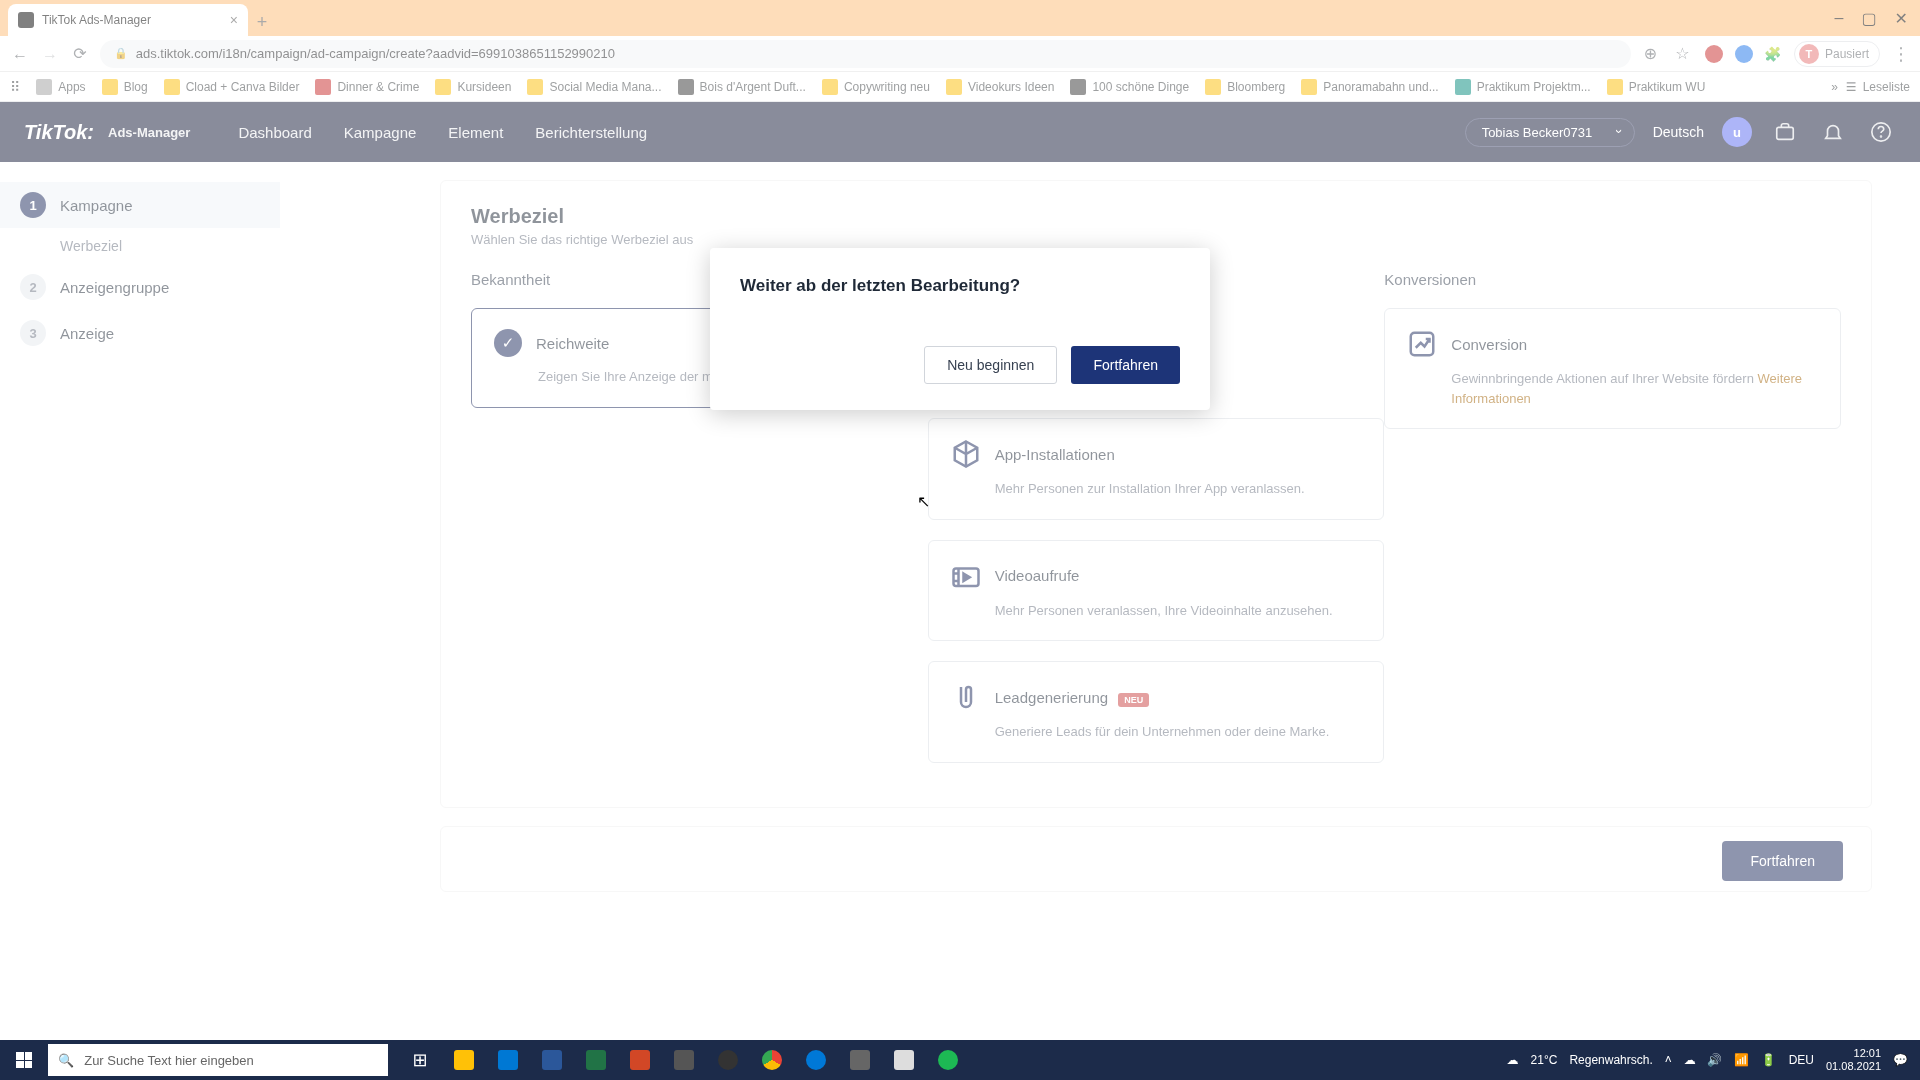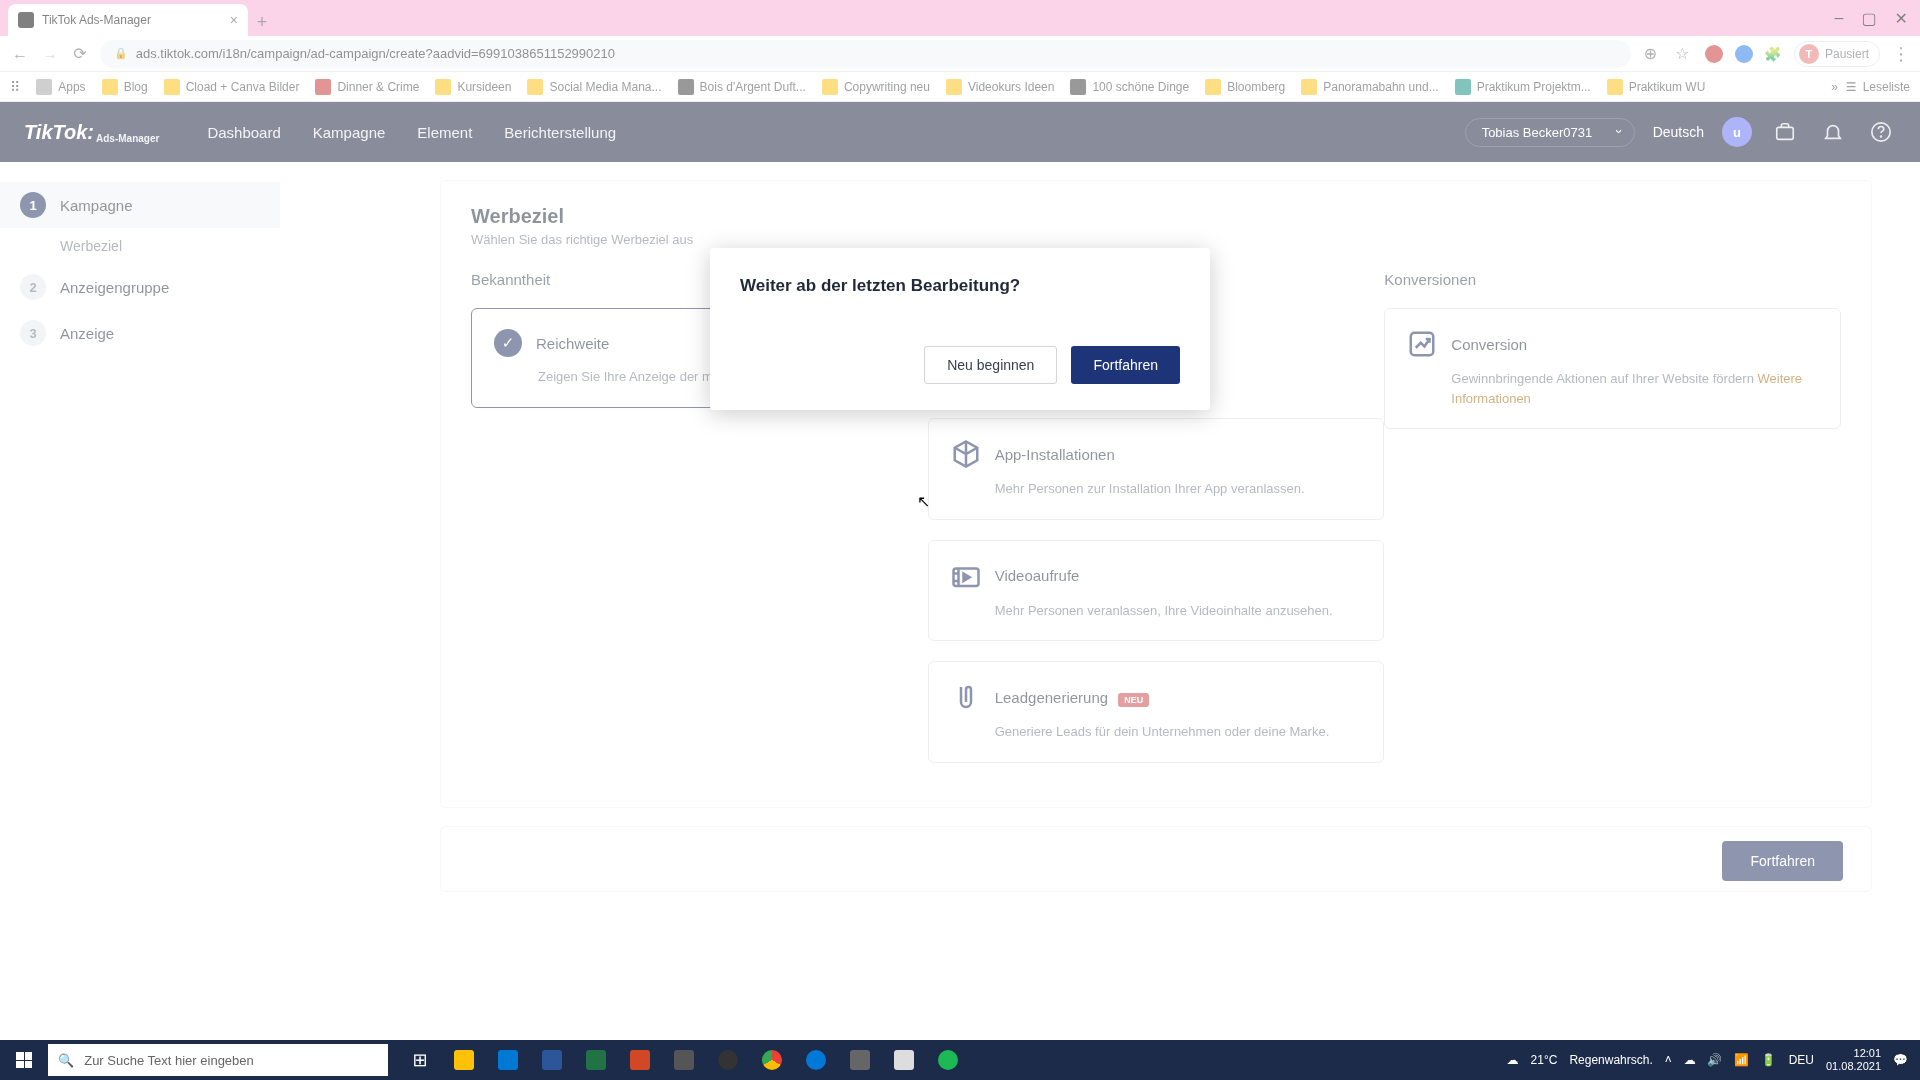--- a/index.html
+++ b/index.html
@@ -1,19 +1,19 @@
 <!DOCTYPE html>
 <html><head>
   <meta charset="utf-8">
   <style>
     * { margin: 0; padding: 0; box-sizing: border-box; font-family: -apple-system, BlinkMacSystemFont, 'Segoe UI', Arial, sans-serif; }
     body { width: 1920px; height: 1080px; overflow: hidden; background: #fff; position: relative; }
 
     
-    .browser-tabs { height: 36px; background: #f9a8d4; display: flex; align-items: flex-end; padding-left: 8px; }
+    .browser-tabs { height: 36px; background: #fdba74; display: flex; align-items: flex-end; padding-left: 8px; }
     .browser-tab { background: #fff; height: 32px; width: 240px; border-radius: 8px 8px 0 0; display: flex; align-items: center; padding: 0 10px; font-size: 12px; gap: 8px; }
     .tab-close { margin-left: auto; font-size: 14px; color: #555; }
     .tab-add { width: 28px; height: 28px; display: flex; align-items: center; justify-content: center; font-size: 18px; color: #555; }
     .browser-controls-top { margin-left: auto; display: flex; gap: 18px; padding-right: 12px; align-items: center; height: 36px; }
 
     .browser-toolbar { height: 36px; background: #fff; border-bottom: 1px solid #e0e0e0; display: flex; align-items: center; padding: 0 10px; gap: 10px; }
     .nav-icon { width: 20px; color: #5f6368; font-size: 16px; text-align: center; }
     .url-bar { flex: 1; background: #f1f3f4; border-radius: 20px; height: 28px; display: flex; align-items: center; padding: 0 14px; font-size: 13px; color: #202124; gap: 8px; }
     .lock-icon { font-size: 11px; color: #5f6368; }
     .toolbar-right { display: flex; align-items: center; gap: 12px; }
@@ -28,23 +28,23 @@
     .bm-item { display: flex; align-items: center; gap: 6px; white-space: nowrap; }
     .bm-favicon { width: 16px; height: 16px; background: #fbbc04; border-radius: 2px; }
     .bm-favicon.dark { background: #333; }
     .bm-favicon.red { background: #c62828; }
     .bm-favicon.teal { background: #00897b; }
     .bm-favicon.gray { background: #9e9e9e; }
     .bm-more { margin-left: auto; display: flex; align-items: center; gap: 8px; }
 
     
     .app-header { height: 60px; background: #121836; display: flex; align-items: center; padding: 0 24px; color: #fff; }
-    .logo { display: flex; align-items: flex-end; gap: 0; font-weight: bold; }
+    .logo { display: flex; align-items: center; gap: 12px; font-weight: bold; }
     .logo-text { font-size: 20px; font-weight: 900; font-style: italic; }
-    .logo-sub { font-size: 10px; opacity: 0.9; margin-left: 2px; }
+    .logo-sub { font-size: 13px; opacity: 0.9; margin-left: 2px; }
     .main-nav { display: flex; gap: 32px; margin-left: 48px; }
     .nav-item { font-size: 15px; opacity: 0.9; }
     .header-right { margin-left: auto; display: flex; align-items: center; gap: 18px; }
     .account-dd { border: 1px solid #3a4166; border-radius: 18px; padding: 6px 30px 6px 16px; font-size: 13px; position: relative; min-width: 170px; }
     .account-dd::after { content: '›'; transform: rotate(90deg); position: absolute; right: 12px; top: 5px; }
     .lang { font-size: 14px; }
     .avatar { width: 30px; height: 30px; background: #5b6af0; border-radius: 50%; display: flex; align-items: center; justify-content: center; font-size: 13px; font-weight: bold; }
     .hdr-icon { width: 30px; height: 30px; display: flex; align-items: center; justify-content: center; font-size: 18px; opacity: 0.85; }
     .hdr-icon svg { width: 22px; height: 22px; stroke: #fff; fill: none; stroke-width: 1.8; }
 

